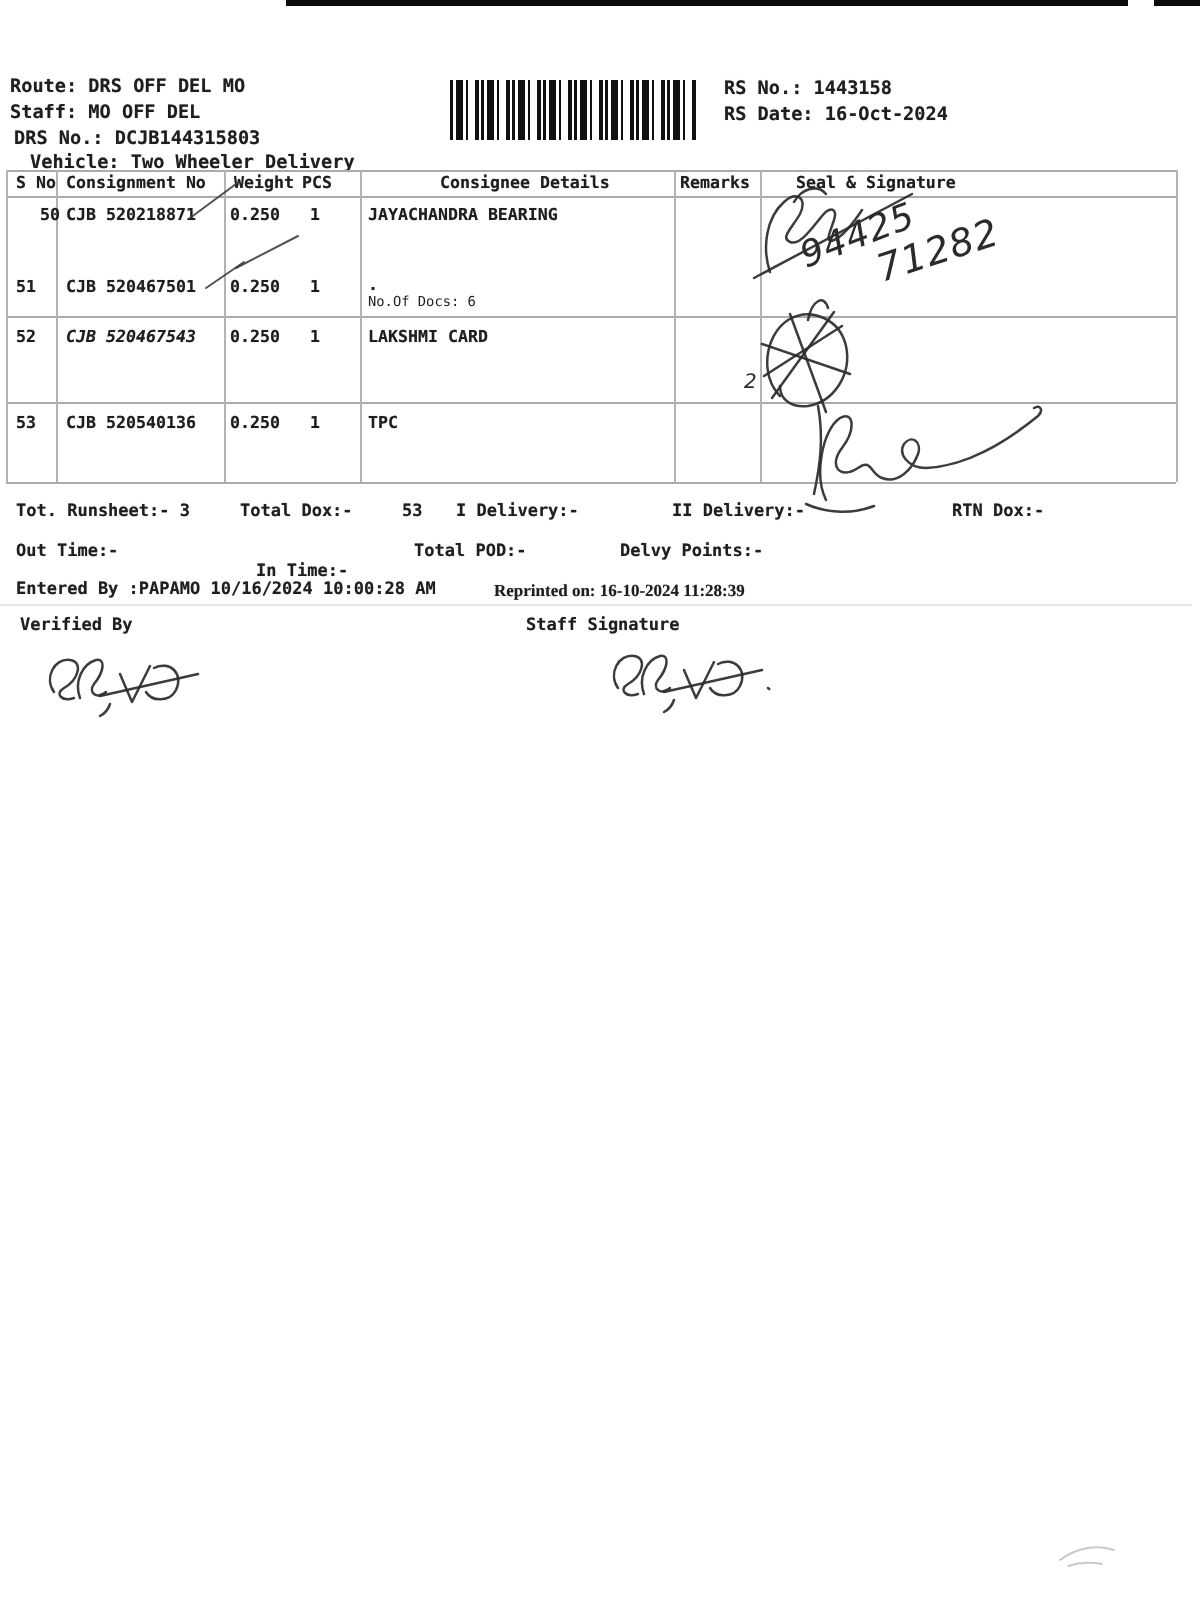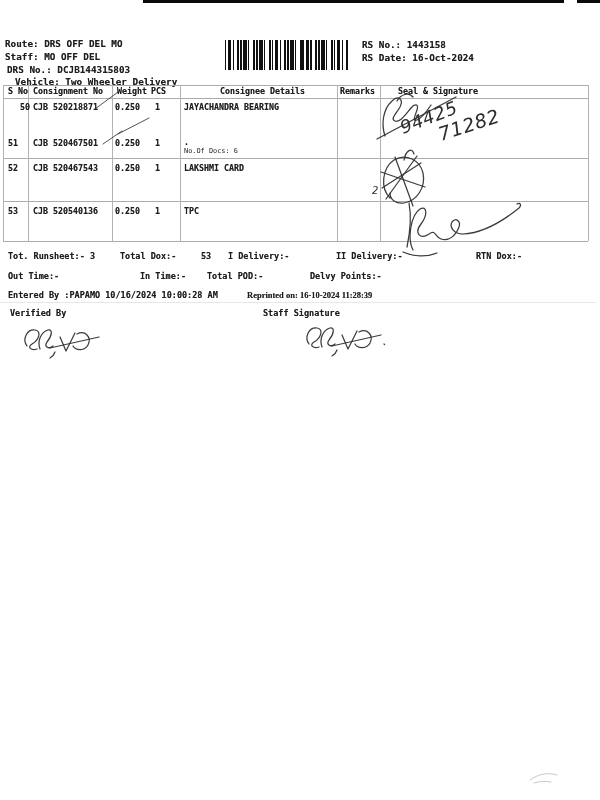--- a/index.html
+++ b/index.html
@@ -80,40 +80,40 @@
   <div class="t tbl" style="left:184px;top:103px;">JAYACHANDRA BEARING</div>
 
   <div class="t tbl" style="left:8px;top:139px;">51</div>
   <div class="t tbl" style="left:33px;top:139px;">CJB 520467501</div>
   <div class="t tbl" style="left:115px;top:139px;">0.250</div>
   <div class="t tbl" style="left:155px;top:139px;">1</div>
   <div class="t tbl" style="left:184px;top:138px;">.</div>
   <div class="t small" style="left:184px;top:148px;">No.Of Docs: 6</div>
 
   <div class="t tbl" style="left:8px;top:164px;">52</div>
-  <div class="t tbl" style="left:33px;top:164px;">CJB 520467543</div>
+  <div class="t tbl" style="left:33px;top:164px;font-style:italic;">CJB 520467543</div>
   <div class="t tbl" style="left:115px;top:164px;">0.250</div>
   <div class="t tbl" style="left:155px;top:164px;">1</div>
   <div class="t tbl" style="left:184px;top:164px;">LAKSHMI CARD</div>
 
   <div class="t tbl" style="left:8px;top:207px;">53</div>
   <div class="t tbl" style="left:33px;top:207px;">CJB 520540136</div>
   <div class="t tbl" style="left:115px;top:207px;">0.250</div>
   <div class="t tbl" style="left:155px;top:207px;">1</div>
   <div class="t tbl" style="left:184px;top:207px;">TPC</div>
 
   <div class="t tot" style="left:8px;top:252px;">Tot. Runsheet:- 3</div>
   <div class="t tot" style="left:120px;top:252px;">Total Dox:-</div>
   <div class="t tot" style="left:201px;top:252px;">53</div>
   <div class="t tot" style="left:228px;top:252px;">I Delivery:-</div>
   <div class="t tot" style="left:336px;top:252px;">II Delivery:-</div>
   <div class="t tot" style="left:452px;top:252px;padding-left:24px;">RTN Dox:-</div>
 
   <div class="t tot" style="left:8px;top:272px;">Out Time:-</div>
-  <div class="t tot" style="left:128px;top:272px;margin-left:12px;">In Time:-</div>
+  <div class="t tot" style="left:128px;top:282px;">In Time:-</div>
   <div class="t tot" style="left:207px;top:272px;">Total POD:-</div>
   <div class="t tot" style="left:310px;top:272px;">Delvy Points:-</div>
 
   <div class="t tot" style="left:8px;top:291px;">Entered By :PAPAMO 10/16/2024 10:00:28 AM</div>
   <div class="t tot" style="left:247px;top:291px;font-family:Liberation Serif, serif;">Reprinted on: 16-10-2024 11:28:39</div>
 
   <div class="streak" style="left:0;top:302px;width:596px;"></div>
 
   <div class="t tot" style="left:10px;top:309px;">Verified By</div>
   <div class="t tot" style="left:263px;top:309px;">Staff Signature</div>

